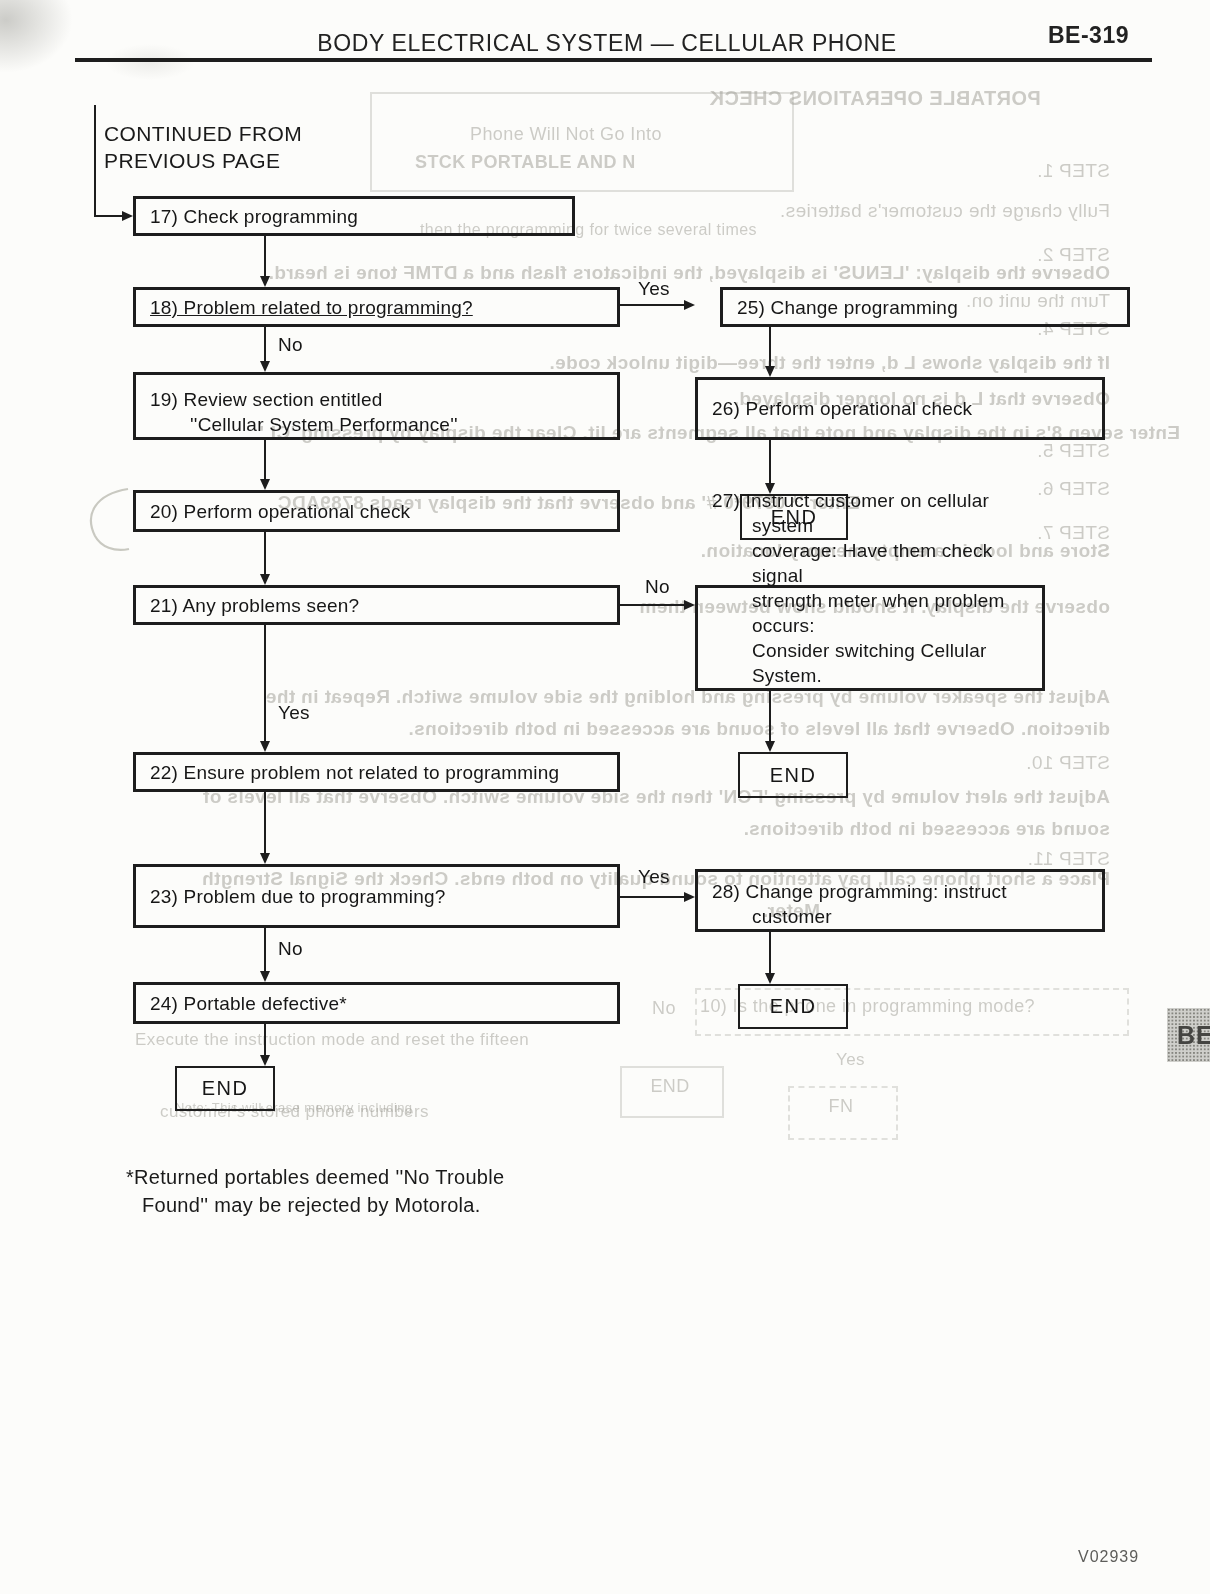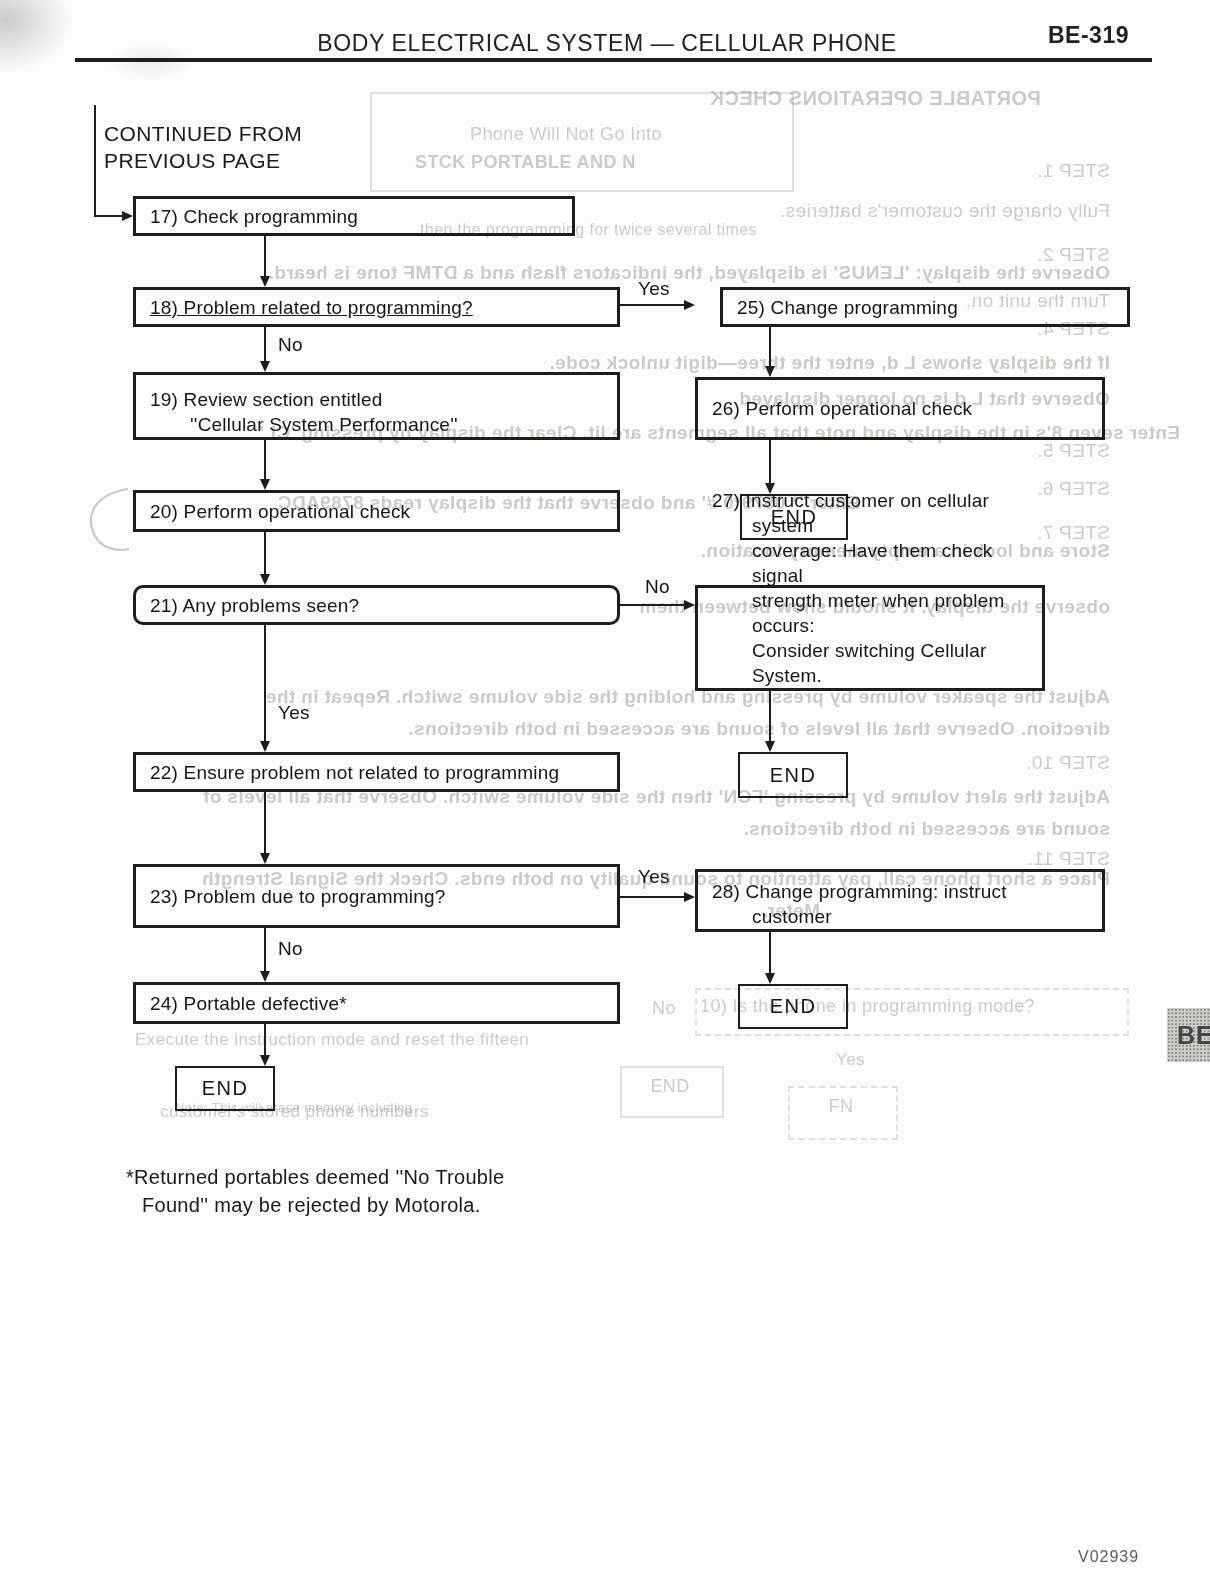--- a/index.html
+++ b/index.html
@@ -175,21 +175,21 @@
     <div class="ar ar-down" style="left:765px;top:483px;"></div>
 
     <div class="fbox" id="b20" style="left:133px;top:490px;width:487px;height:42px;">
       <div class="txt">20) Perform operational check</div>
     </div>
     <div class="vline" style="left:264px;top:532px;height:42px;"></div>
     <div class="ar ar-down" style="left:260px;top:574px;"></div>
 
     <div class="endbox" id="e1" style="left:740px;top:494px;width:108px;height:46px;">END</div>
 
-    <div class="fbox" id="b21" style="left:133px;top:585px;width:487px;height:40px;border-radius:10px;">
+    <div class="fbox" id="b21" style="left:133px;top:585px;width:487px;height:40px;">
       <div class="txt">21) Any problems seen?</div>
     </div>
     <div class="elabel" style="left:645px;top:576px;">No</div>
     <div class="hline" style="left:620px;top:604px;width:65px;"></div>
     <div class="ar ar-right" style="left:684px;top:600px;"></div>
     <div class="elabel" style="left:278px;top:702px;">Yes</div>
     <div class="vline" style="left:264px;top:625px;height:116px;"></div>
     <div class="ar ar-down" style="left:260px;top:741px;"></div>
 
     <div class="fbox top" id="b27" style="left:695px;top:585px;width:350px;height:106px;">

